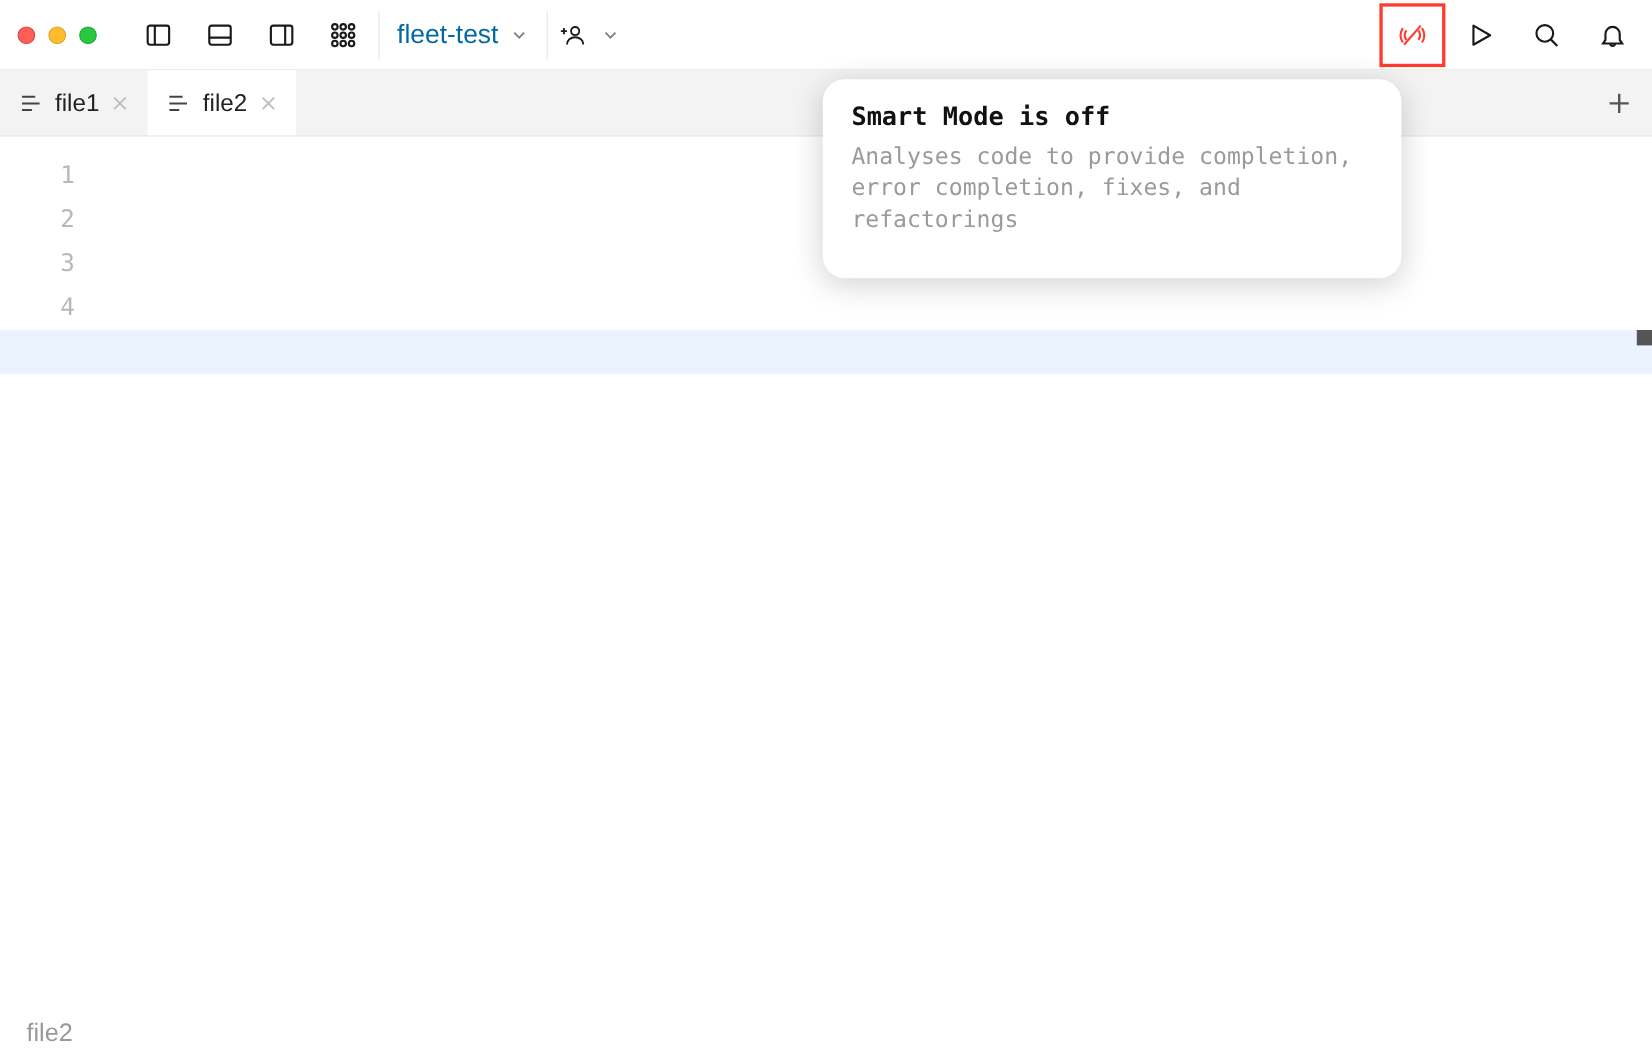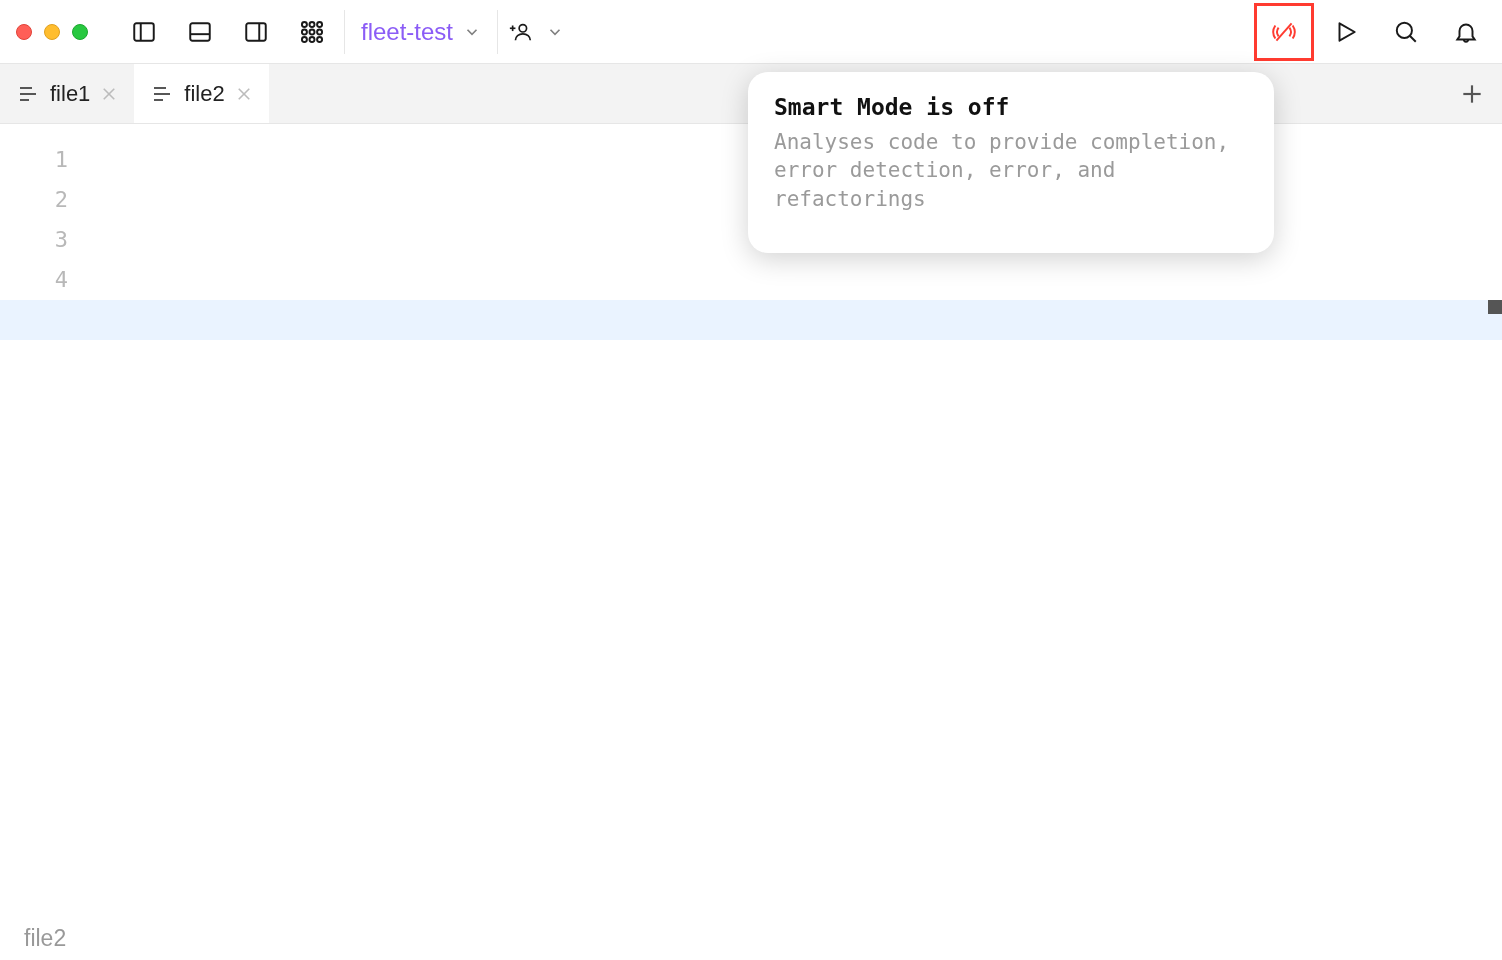--- a/index.html
+++ b/index.html
@@ -24,21 +24,21 @@
     .tb-btn {
       width: 56px; height: 56px;
       display: flex; align-items: center; justify-content: center;
       cursor: pointer; border-radius: 6px;
     }
     .tb-sep { width: 1px; height: 44px; background: #e6e6e6; margin: 0 4px; }
     .tb-ic { width: 26px; height: 26px; stroke: #1a1a1a; stroke-width: 1.8; fill: none; }
     .ws-select {
       display: flex; align-items: center; gap: 10px;
       height: 56px; padding: 0 12px;
-      font-size: 24px; color: #8b5cf6; cursor: pointer;
+      font-size: 24px; color: #0369a1; cursor: pointer;
     }
     .chev { width: 18px; height: 18px; stroke: #808080; stroke-width: 2.2; fill: none; }
     .share-chev {
       display: flex; align-items: center; gap: 4px; cursor: pointer;
       height: 56px; padding: 0 6px;
     }
     .spacer { flex: 1; }
     .tb-right { display: flex; align-items: center; gap: 4px; }
     .highlight-box {
       border: 3px solid #ff3b30;
@@ -251,19 +251,19 @@
     <div class="ln">2</div>
     <div class="ln">3</div>
     <div class="ln">4</div>
     <div class="ln">5</div>
   </div>
   <div class="editor-body"></div>
   <div class="scroll-mark" style="top:176px;"></div>
 
   <div class="popover" style="left:748px; top:-52px;border-radius:20px;">
     <h3>Smart Mode is off</h3>
-    <p>Analyses code to provide completion, error detection, error, and refactorings</p>
+    <p>Analyses code to provide completion, error completion, fixes, and refactorings</p>
   </div>
 </div>
 
 <div class="statusbar">
   <span>file2</span>
 </div>
 
 </body></html>

